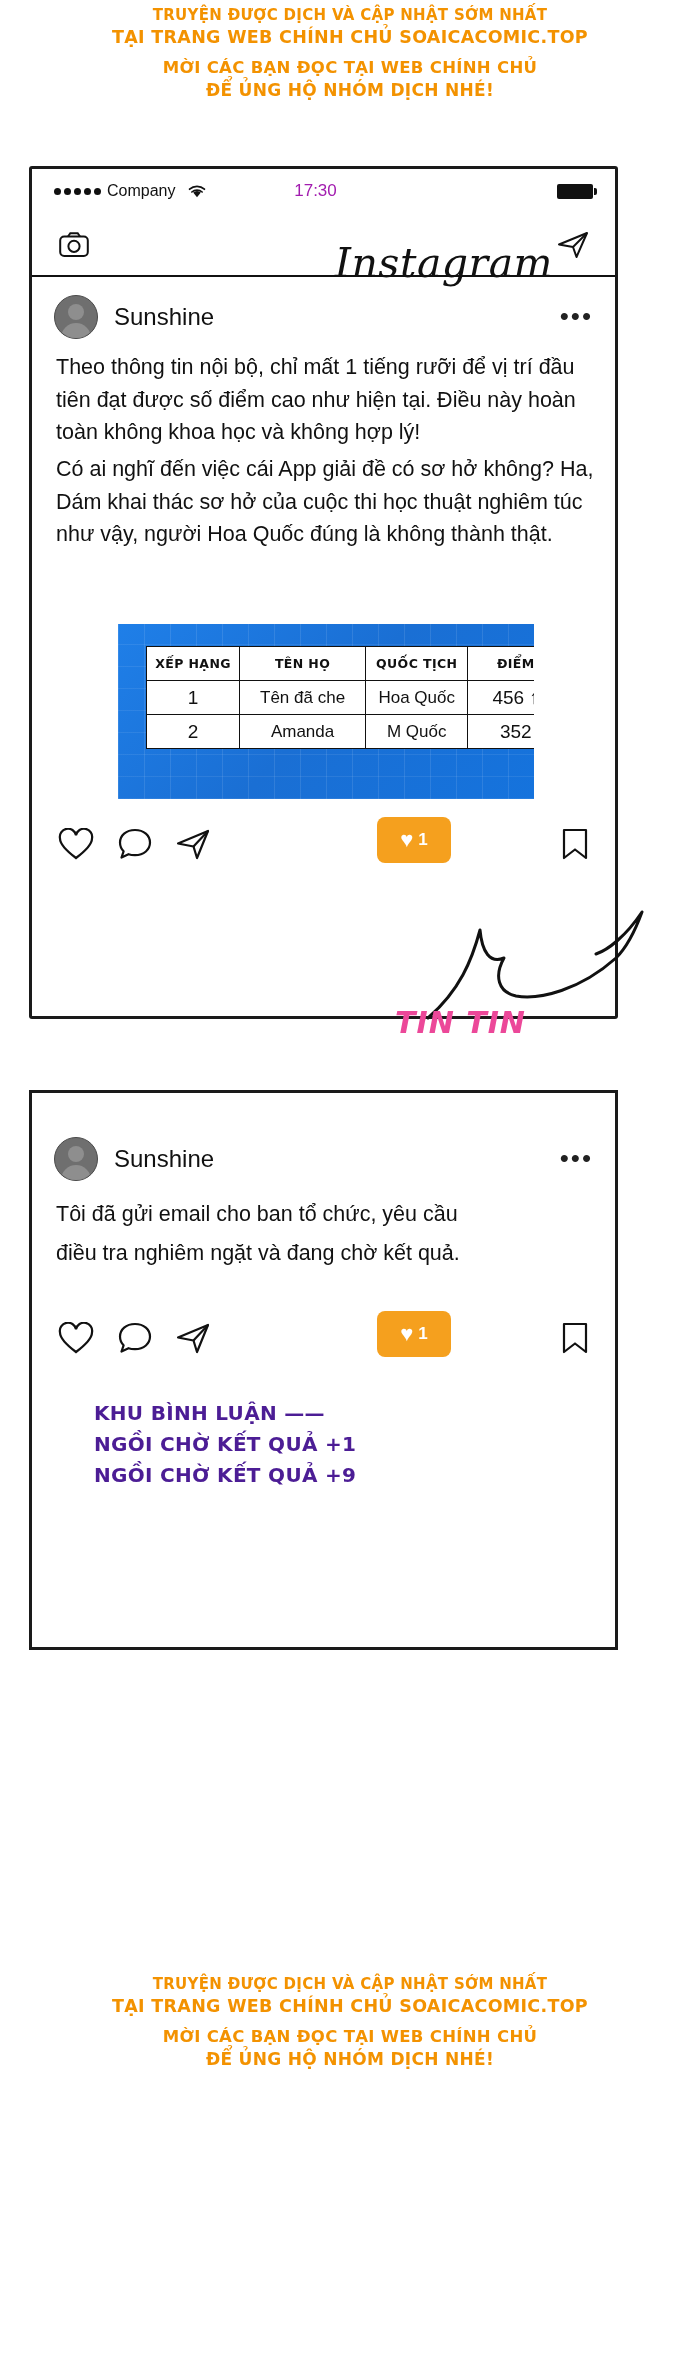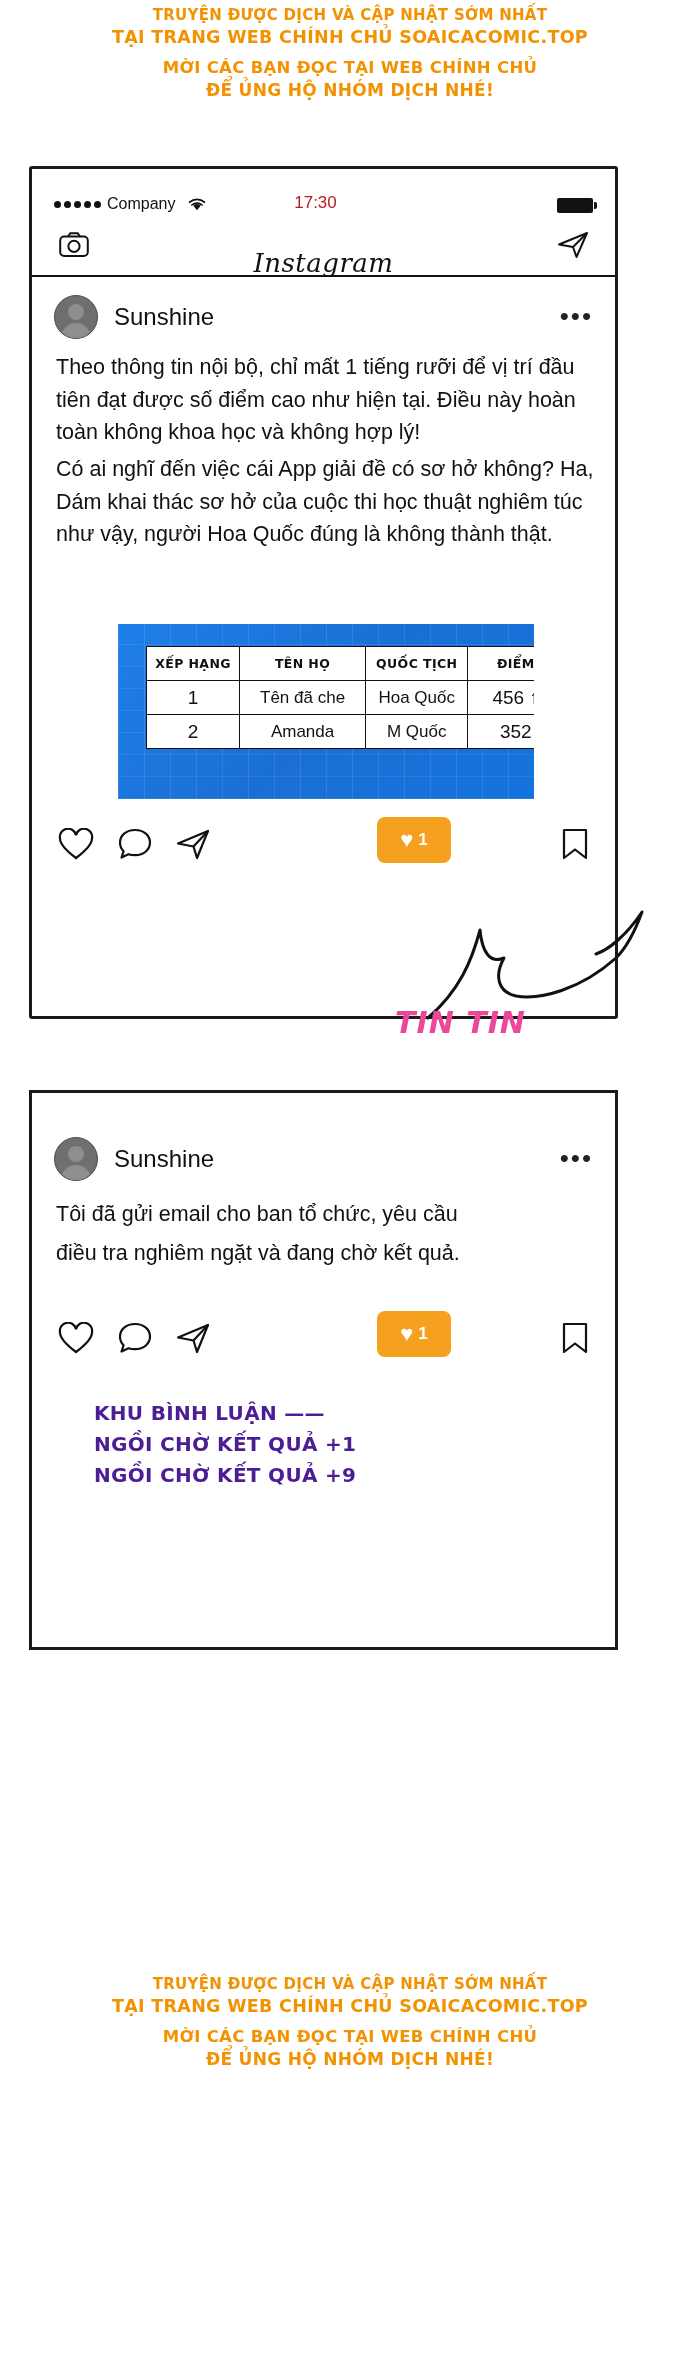--- a/index.html
+++ b/index.html
@@ -50,21 +50,21 @@
     border-radius: 3px;
   }
 
   
   .status-bar {
     position: absolute;
     left: 0; top: 0;
     width: 100%;
     height: 44px;
     display: flex;
-    align-items: flex-end;
+    align-items: center;
     padding: 0 22px;
     box-sizing: border-box;
     font-size: 17px;
     color: #111;
     font-family: "Liberation Sans", sans-serif;
   }
   .sb-left { display: flex; align-items: center; gap: 6px; }
   .dots { display: flex; gap: 3px; align-items: center; }
   .dots i {
     width: 7px; height: 7px; border-radius: 50%;
@@ -74,21 +74,21 @@
   .wifi {
     margin-left: 6px;
     font-size: 16px;
     line-height: 1;
   }
   .sb-center {
     position: absolute;
     left: 0; right: 16px;
     text-align: center;
     font-size: 17px;
-    color: #b91c1c;
+    color: #a21caf;
     pointer-events: none;
   }
   .sb-right {
     margin-left: auto;
     display: flex; align-items: center;
   }
   .battery {
     width: 36px; height: 15px;
     background: #111;
     border-radius: 2px;
@@ -110,24 +110,24 @@
     width: 100%;
     height: 62px;
     display: flex;
     align-items: center;
     padding: 0 22px;
     box-sizing: border-box;
     border-bottom: 2px solid #111;
   }
   .ig-title {
     flex: 1;
-    text-align: center;
+    text-align: right;
     font-family: "DejaVu Serif", serif;
     font-style: italic;
-    font-size: 26px;
+    font-size: 41px;
     color: #111;
     letter-spacing: 0.5px;
     margin-top: 36px;
   }
   .icon-btn { width: 40px; height: 40px; display: flex; align-items: center; justify-content: center; }
 
   
   .user-row {
     position: absolute;
     left: 0;

